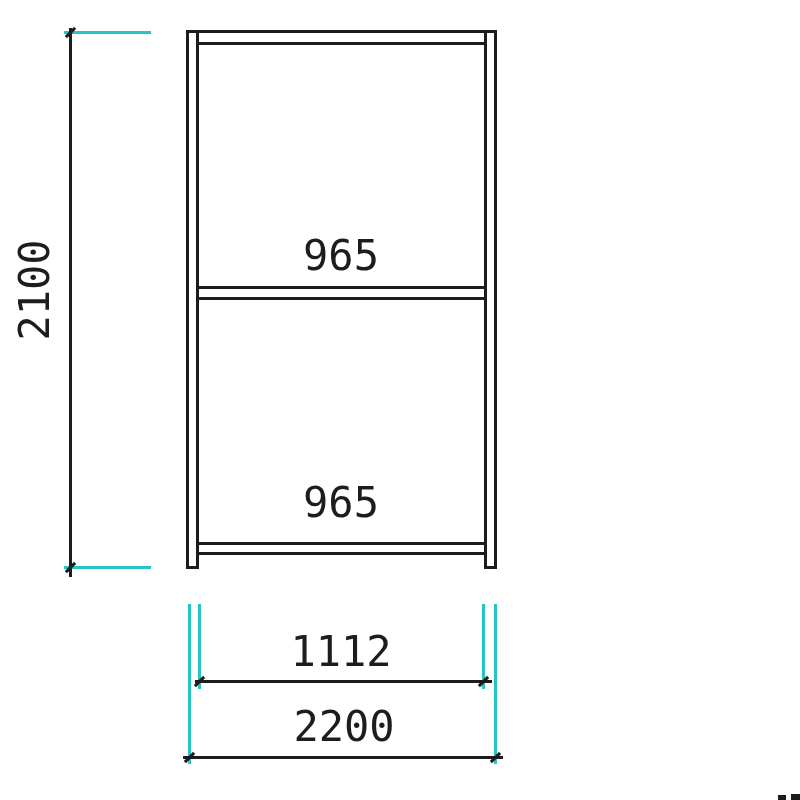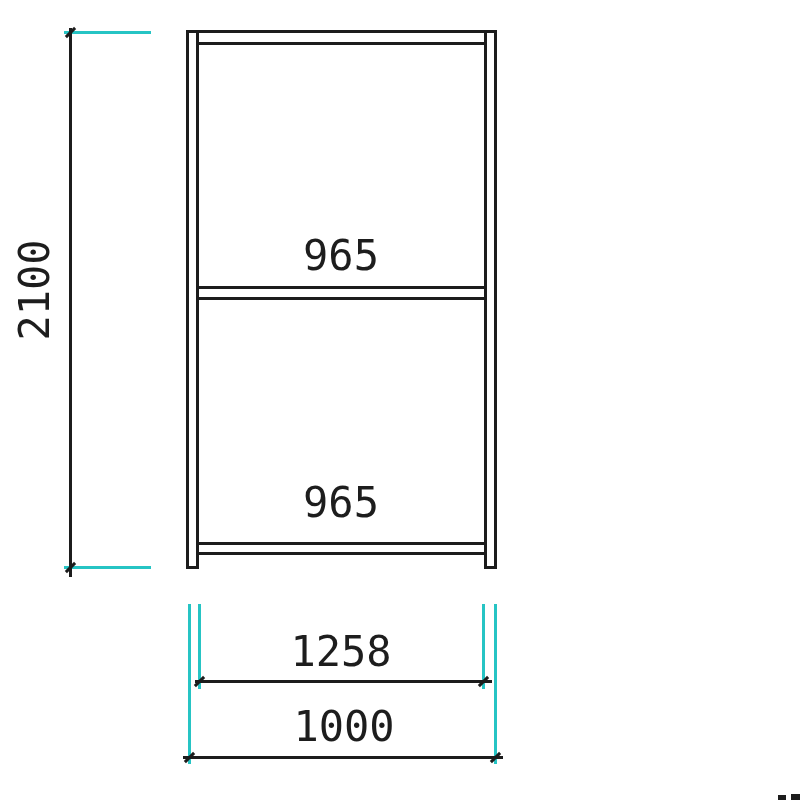--- a/index.html
+++ b/index.html
@@ -47,23 +47,23 @@
   <div class="dim-text" style="left:261px;top:481px">965</div>
 
   <div class="extv" style="left:188px;top:604px;height:160px"></div>
   <div class="extv" style="left:198px;top:604px;height:85px"></div>
   <div class="extv" style="left:482px;top:604px;height:85px"></div>
   <div class="extv" style="left:494px;top:604px;height:160px"></div>
 
   <div class="hline" style="left:195px;top:680px;width:297px"></div>
   <div class="tick" style="left:193px;top:680px"></div>
   <div class="tick" style="left:477px;top:680px"></div>
-  <div class="dim-text" style="left:261px;top:630px">1258</div>
+  <div class="dim-text" style="left:261px;top:630px">1112</div>
 
   <div class="hline" style="left:183px;top:756px;width:320px"></div>
   <div class="tick" style="left:183px;top:756px"></div>
   <div class="tick" style="left:489px;top:756px"></div>
-  <div class="dim-text" style="left:264px;top:705px">1000</div>
+  <div class="dim-text" style="left:264px;top:705px">2200</div>
 
   <div class="artifact" style="left:778px;top:795px;width:8px;height:5px"></div>
   <div class="artifact" style="left:791px;top:794px;width:9px;height:6px"></div>
 
 </div>
 
 </body></html>

